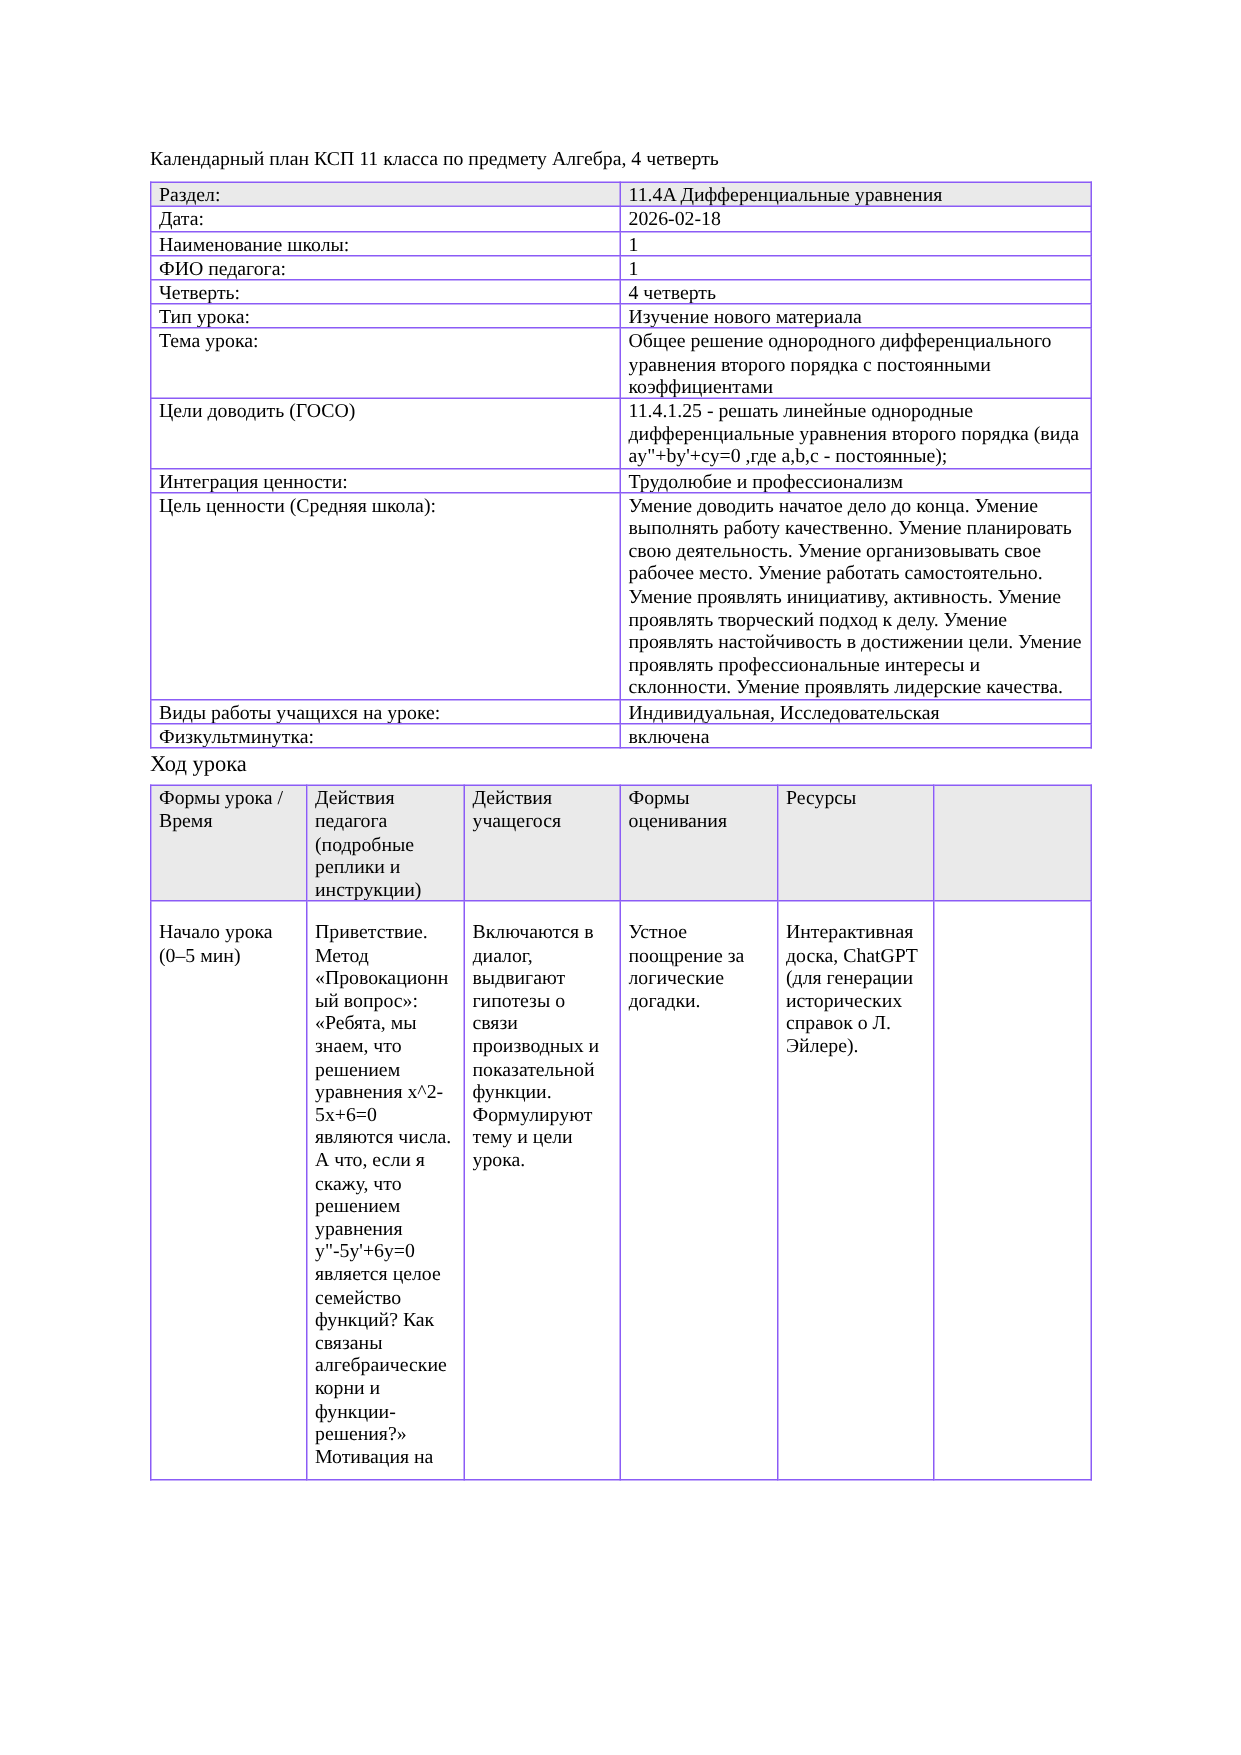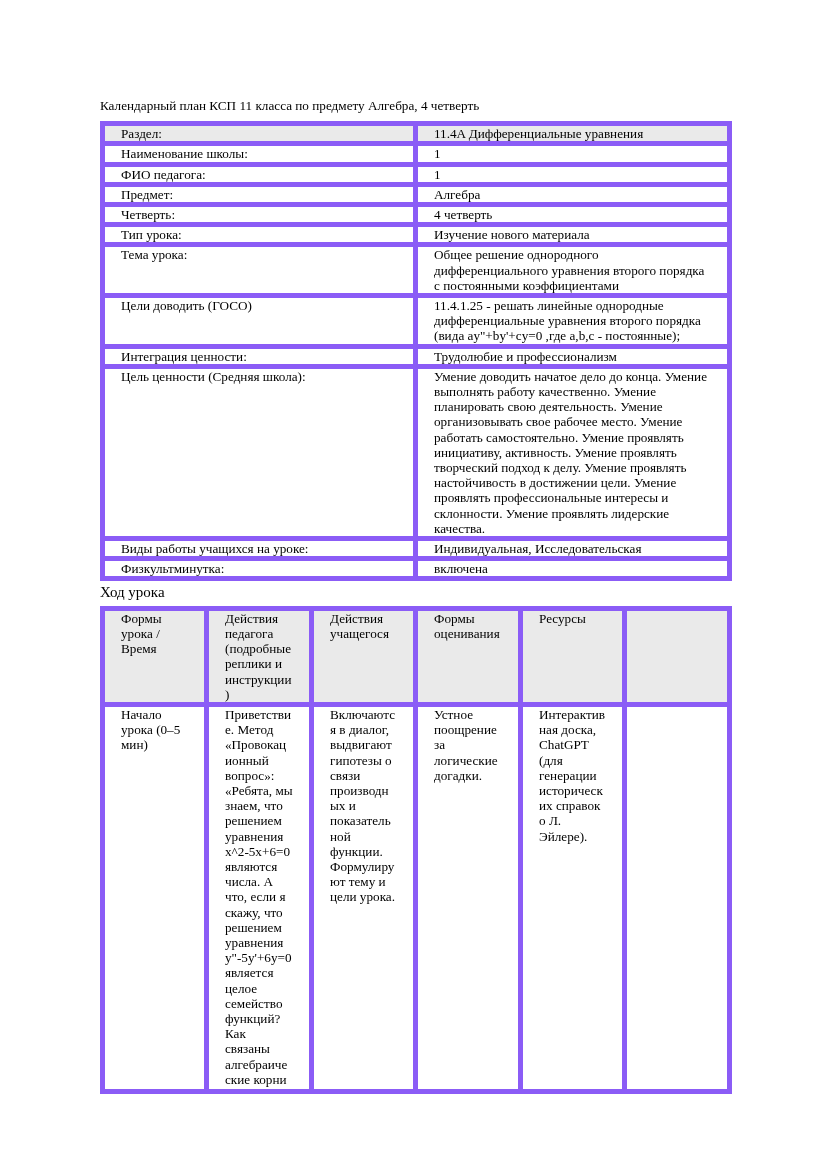--- a/index.html
+++ b/index.html
@@ -23,69 +23,70 @@
     margin:0 0 8px 0;
   }
   table{
     border-collapse:collapse;
     table-layout:fixed;
     width:627px;
     font-size:13.2px;
     line-height:15.2px;
   }
   td,th{
-    border:5px solid #8b5cf6;
-    padding:0 16px;
+    border:1px solid #8b5cf6;
+    padding:0 5px;
     vertical-align:top;
     font-weight:normal;
     text-align:left;
     overflow:hidden;
     word-wrap:break-word;
     overflow-wrap:break-word;
   }
   tr.shaded td{background:#eaeaea;}
   .section-heading{
     font-size:15px;
     line-height:15.2px;
     margin:4px 0 5px 0;
   }
   table.lesson tbody tr{height:386px;}
   table.lesson tbody td .cell-inner{
     max-height:382px;
     overflow:hidden;
+    margin-top:12px;
   }
 </style>
 </head>
 <body>
 
 <div class="page">
 
   <p class="doc-title">Календарный план КСП 11 класса по предмету Алгебра, 4 четверть</p>
 
   <table class="info">
     <colgroup>
       <col style="width:313px">
       <col style="width:314px">
     </colgroup>
     <tbody>
         <tr class="shaded">
           <td>Раздел:</td>
           <td>11.4A Дифференциальные уравнения</td>
         </tr>
         <tr>
+          <td>Дата:</td>
+          <td>2026-02-18</td>
+        </tr>
+        <tr>
           <td>Наименование школы:</td>
           <td>1</td>
         </tr>
         <tr>
           <td>ФИО педагога:</td>
           <td>1</td>
-        </tr>
-        <tr>
-          <td>Предмет:</td>
-          <td>Алгебра</td>
         </tr>
         <tr>
           <td>Четверть:</td>
           <td>4 четверть</td>
         </tr>
         <tr>
           <td>Тип урока:</td>
           <td>Изучение нового материала</td>
         </tr>
         <tr>

